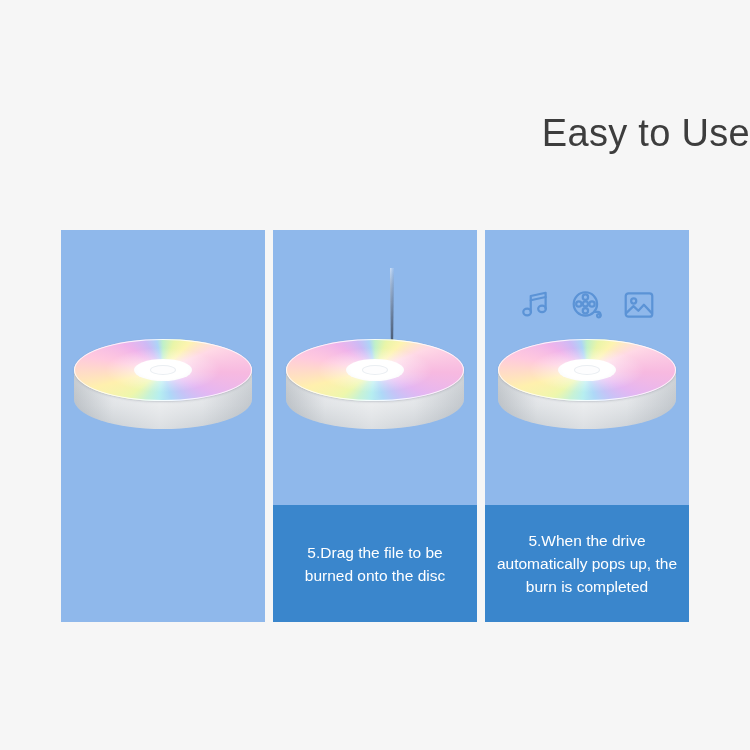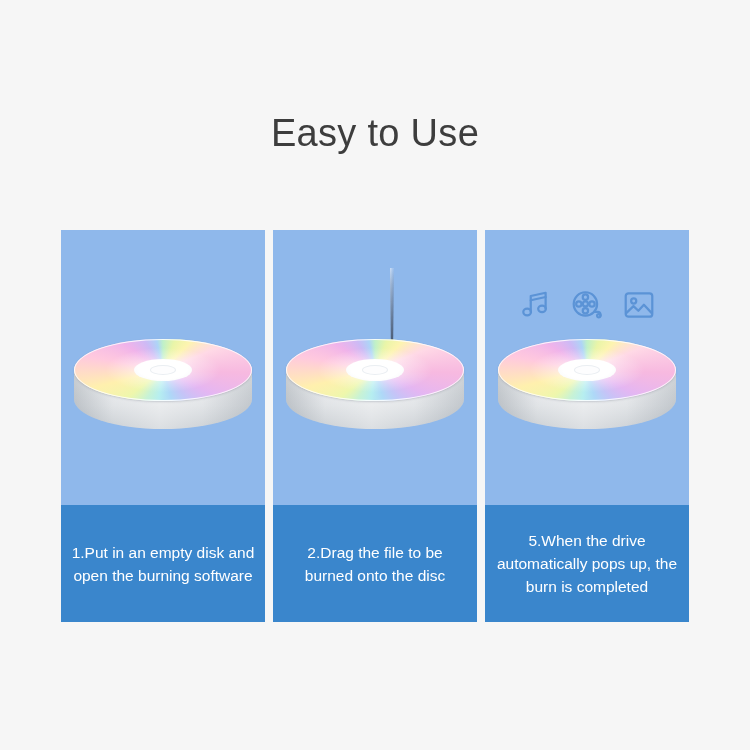--- a/index.html
+++ b/index.html
@@ -13,21 +13,21 @@
     font-family: "Liberation Sans", sans-serif;
     overflow: hidden;
     position: relative;
   }
 
   #page-title {
     position: absolute;
     left: 0;
     top: 112px;
     width: 750px;
-    text-align: center;
+    text-align: right;
     font-size: 38px;
     font-weight: 400;
     color: #3d3d3d;
     letter-spacing: 0.3px;
   }
 
   #panels {
     position: absolute;
     left: 61px;
     top: 230px;
@@ -242,40 +242,37 @@
   <div class="panel">
     <div class="panel-art">
       <div class="disc">
         <div class="disc-body"></div>
         <div class="disc-top"></div>
         <div class="disc-rim"></div>
         <div class="disc-hub"></div>
         <div class="disc-hole"></div>
       </div>
     </div>
-    <div class="panel-caption">
-      <span>1.Put in an empty disk and open the burning software</span>
-    </div>
   </div>
 
   <div class="panel">
     <div class="panel-art">
       <div class="stylus">
         <div class="stylus-shaft"></div>
       </div>
       <div class="disc">
         <div class="disc-body"></div>
         <div class="disc-top"></div>
         <div class="disc-rim"></div>
         <div class="disc-hub"></div>
         <div class="disc-hole"></div>
       </div>
     </div>
     <div class="panel-caption">
-      <span>2.Drag the file to be burned onto the disc</span>
+      <span>5.Drag the file to be burned onto the disc</span>
     </div>
   </div>
 
   <div class="panel">
     <div class="panel-art">
 
       <div class="media-icons">
         <span class="icon-box">
           <svg viewBox="0 0 32 32" width="34" height="34" fill="none" stroke="currentColor" stroke-width="2.1" stroke-linecap="round" stroke-linejoin="round">
             <path d="M12 22.5V7.5l14-3v15"></path>

